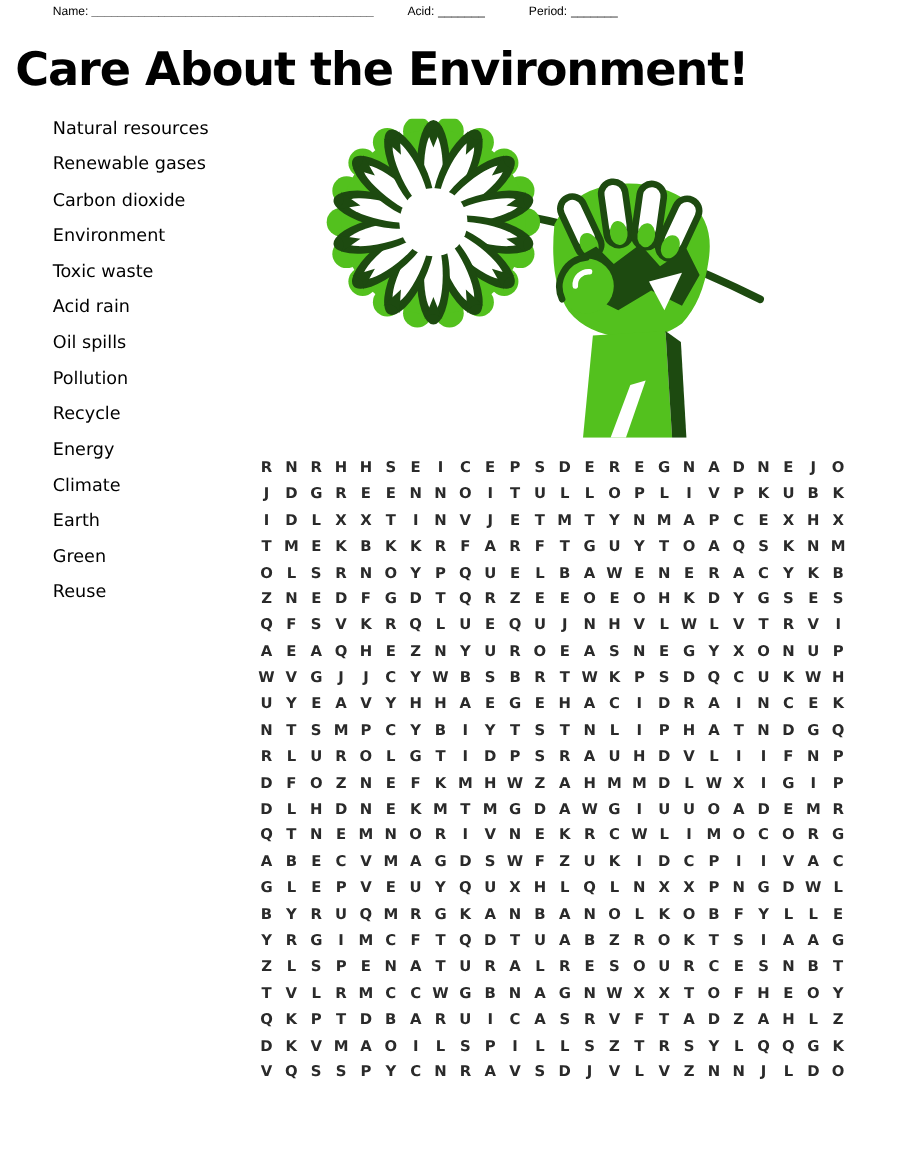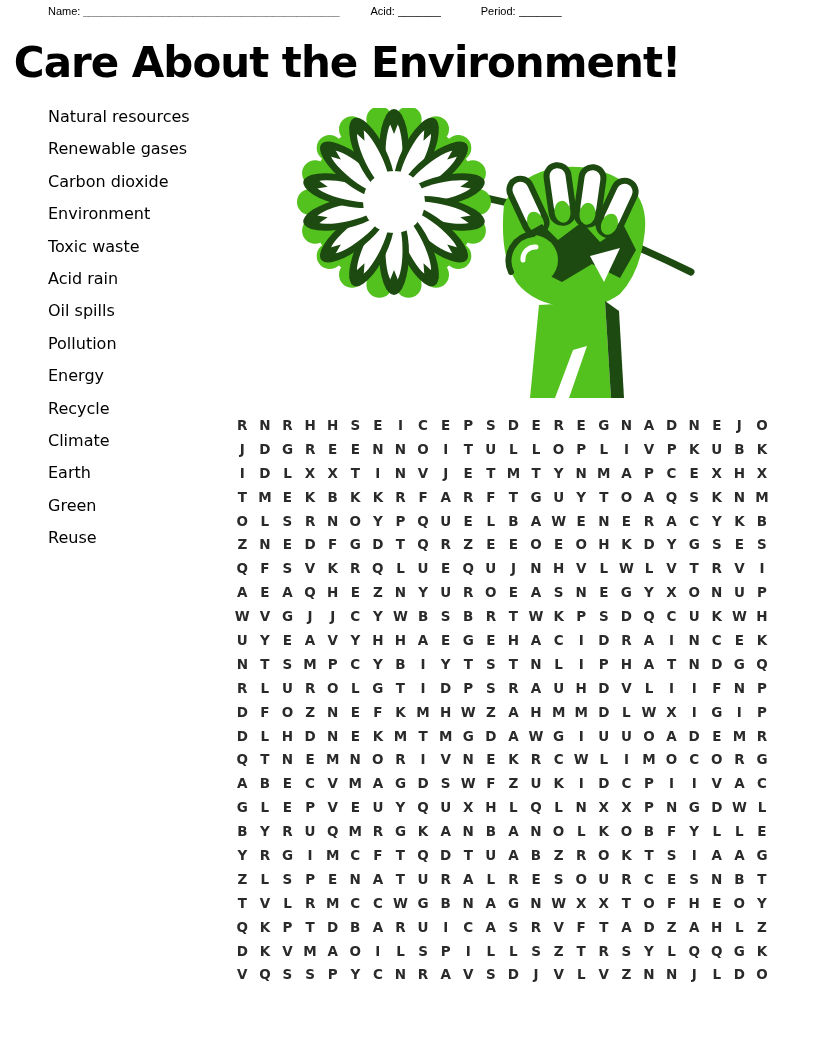--- a/index.html
+++ b/index.html
@@ -50,22 +50,22 @@
 
 <div class="words">
     <div class="word">Natural resources</div>
     <div class="word">Renewable gases</div>
     <div class="word">Carbon dioxide</div>
     <div class="word">Environment</div>
     <div class="word">Toxic waste</div>
     <div class="word">Acid rain</div>
     <div class="word">Oil spills</div>
     <div class="word">Pollution</div>
+    <div class="word">Recycle</div>
     <div class="word">Energy</div>
-    <div class="word">Recycle</div>
     <div class="word">Climate</div>
     <div class="word">Earth</div>
     <div class="word">Green</div>
     <div class="word">Reuse</div>
   </div>
 
 <svg class="art" viewBox="0 0 420 290" aria-hidden="true">
 
   <path d="M 172 86 C 240 96 320 124 401 164" fill="none" stroke="var(--dark)" stroke-width="7" stroke-linecap="round"></path>
 

